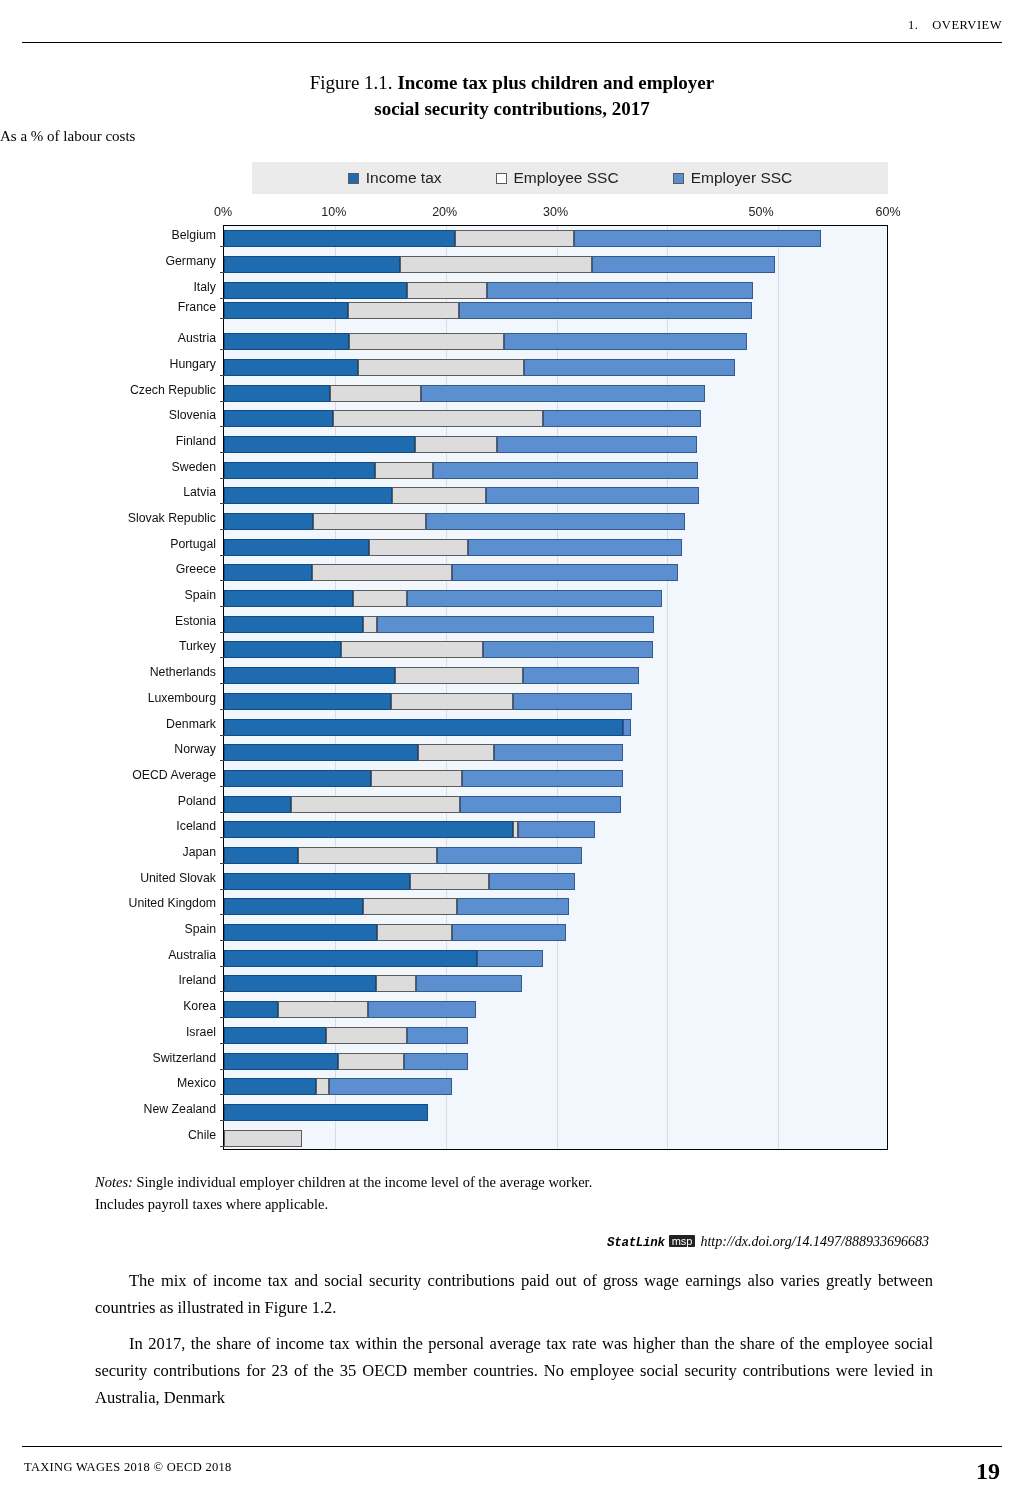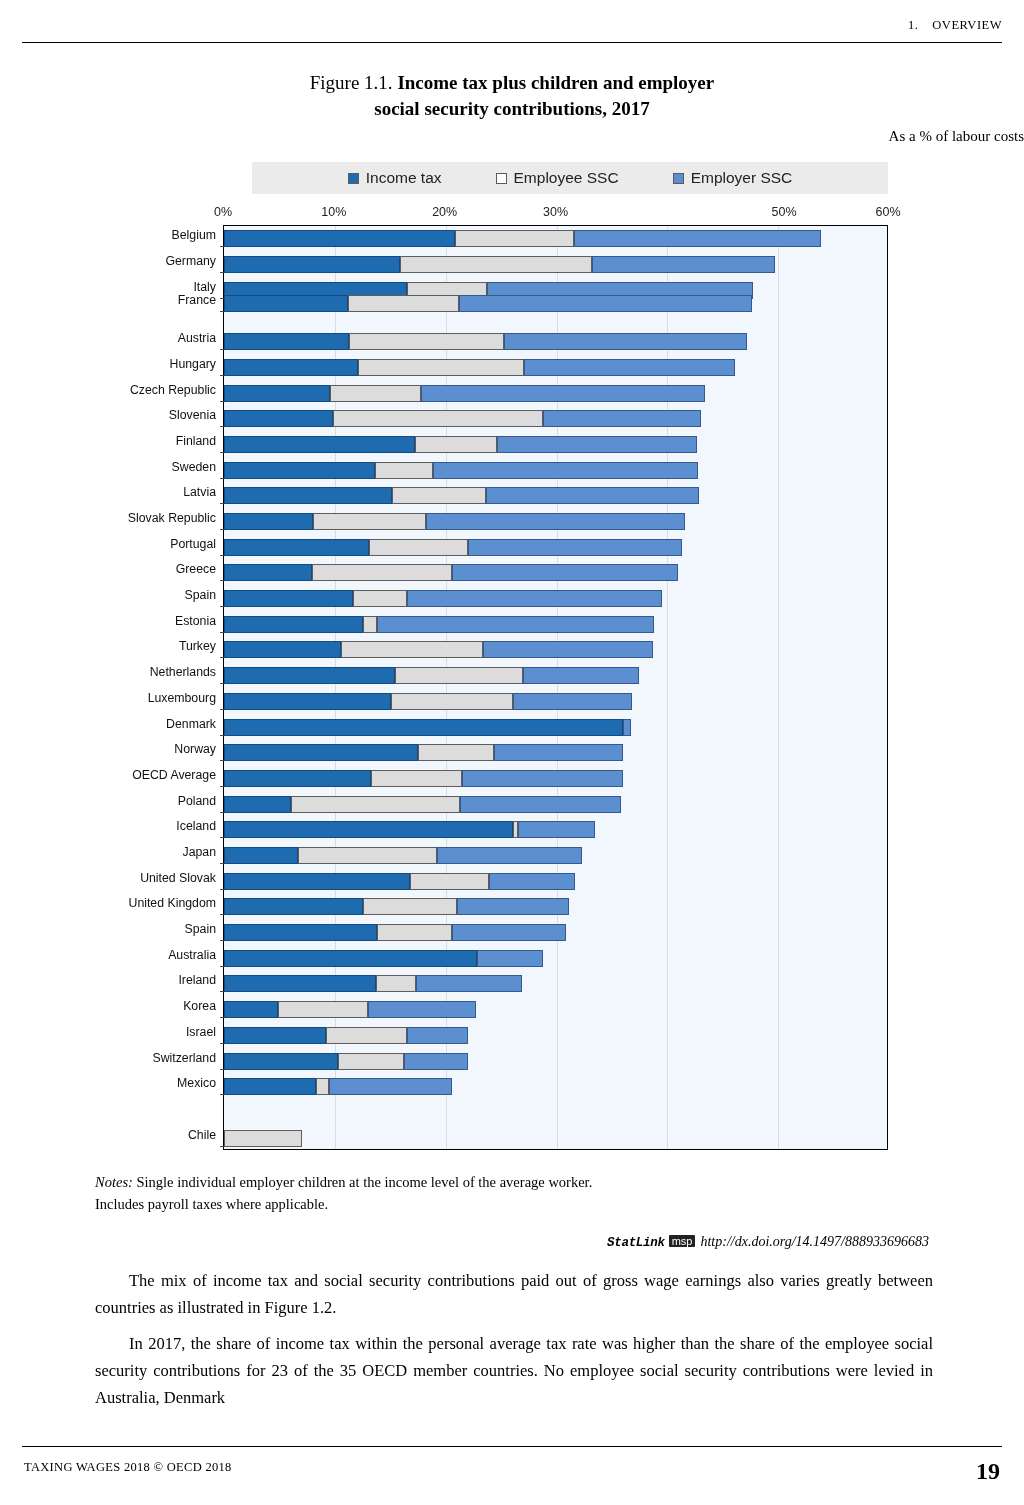--- a/index.html
+++ b/index.html
@@ -47,21 +47,21 @@
     font-size: 19px;
     line-height: 1.35;
   }
   .fig-title .lbl { font-weight: normal; }
   .fig-title .bold { font-weight: bold; }
   .fig-sub {
     position: absolute;
     top: 128px;
     left: 0;
     width: 1024px;
-    text-align: right;
+    text-align: left;
     font-size: 15px;
     font-family: "Liberation Serif", serif;
   }
 
   
   .legend {
     position: absolute;
     top: 162px;
     left: 252px;
     width: 636px;
@@ -260,21 +260,21 @@
     </span>
   </div>
 
   <div class="chart-wrap">
     <div class="axis-labels" id="axis-labels">
         <span style="left: 0px;">0%</span>
         <span style="left: 110.833px;">10%</span>
         <span style="left: 221.667px;">20%</span>
         <span style="left: 332.5px;">30%</span>
         <span style="left: 430px; margin-top: 36px;">40%</span>
-        <span style="left: 561px;">50%</span>
+        <span style="left: 538px;">50%</span>
         <span style="left: 665px;">60%</span>
       </div>
     <div class="plot-outer">
       <div id="gridlines">
           <div class="gridline" style="left: 110.833px;"></div>
           <div class="gridline" style="left: 221.667px;"></div>
           <div class="gridline" style="left: 332.5px;"></div>
           <div class="gridline" style="left: 443.333px;"></div>
           <div class="gridline" style="left: 554.167px;"></div>
         </div>
@@ -293,21 +293,21 @@
             <div class="seg ee" style="left: 176.225px; width: 191.742px;"></div>
             <div class="seg er" style="left: 367.967px; width: 182.875px;"></div>
           </div>
           <div class="row" style="top: 55.7361px;">
             <span class="cat">Italy</span>
             <span class="tick"></span>
             <div class="seg tax" style="left: 0px; width: 182.875px;"></div>
             <div class="seg ee" style="left: 182.875px; width: 79.8px;"></div>
             <div class="seg er" style="left: 262.675px; width: 266px;"></div>
           </div>
-          <div class="row" style="top: 69px;">
+          <div class="row" style="top: 76px;">
             <span class="cat">France</span>
             <span class="tick"></span>
             <div class="seg tax" style="left: 0px; width: 124.133px;"></div>
             <div class="seg ee" style="left: 124.133px; width: 110.833px;"></div>
             <div class="seg er" style="left: 234.967px; width: 292.6px;"></div>
           </div>
           <div class="row" style="top: 107.125px;">
             <span class="cat">Austria</span>
             <span class="tick"></span>
             <div class="seg tax" style="left: 0px; width: 125.242px;"></div>
@@ -507,20 +507,25 @@
             <div class="seg tax" style="left: 0px; width: 114.158px;"></div>
             <div class="seg ee" style="left: 114.158px; width: 65.3917px;"></div>
             <div class="seg er" style="left: 179.55px; width: 64.2833px;"></div>
           </div>
           <div class="row" style="top: 852.264px;">
             <span class="cat">Mexico</span>
             <span class="tick"></span>
             <div class="seg tax" style="left: 0px; width: 91.9917px;"></div>
             <div class="seg ee" style="left: 91.9917px; width: 13.3px;"></div>
             <div class="seg er" style="left: 105.292px; width: 123.025px;"></div>
+          </div>
+          <div class="row" style="top: 877.958px;">
+            <span class="cat">New Zealand</span>
+            <span class="tick"></span>
+            <div class="seg tax" style="left: 0px; width: 203.933px;"></div>
           </div>
           <div class="row" style="top: 903.653px;">
             <span class="cat">Chile</span>
             <span class="tick"></span>
             <div class="seg ee" style="left: 0px; width: 77.5833px;"></div>
           </div>
         </div>
     </div>
   </div>
 

